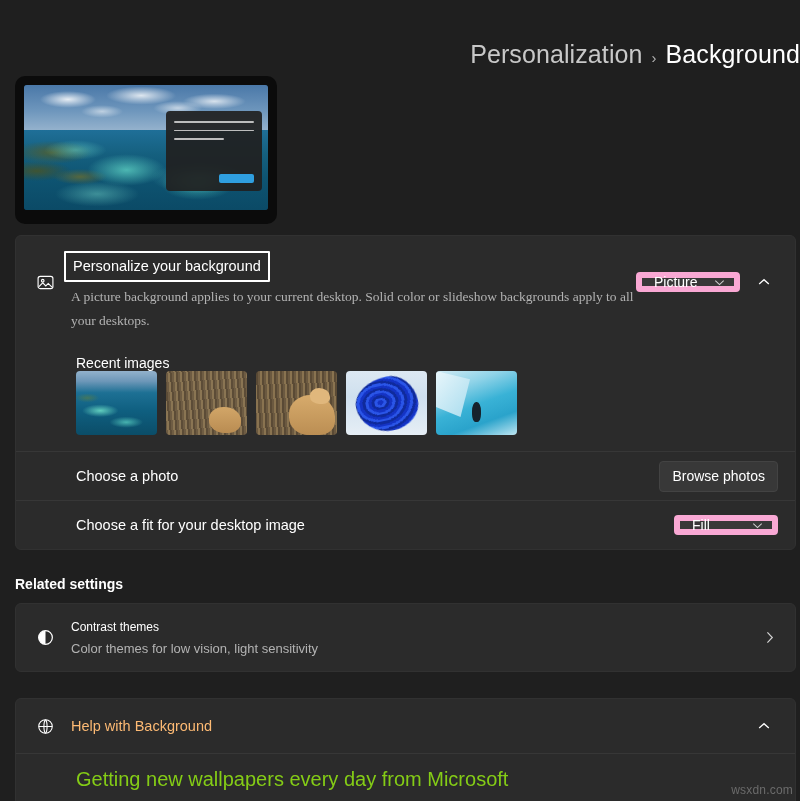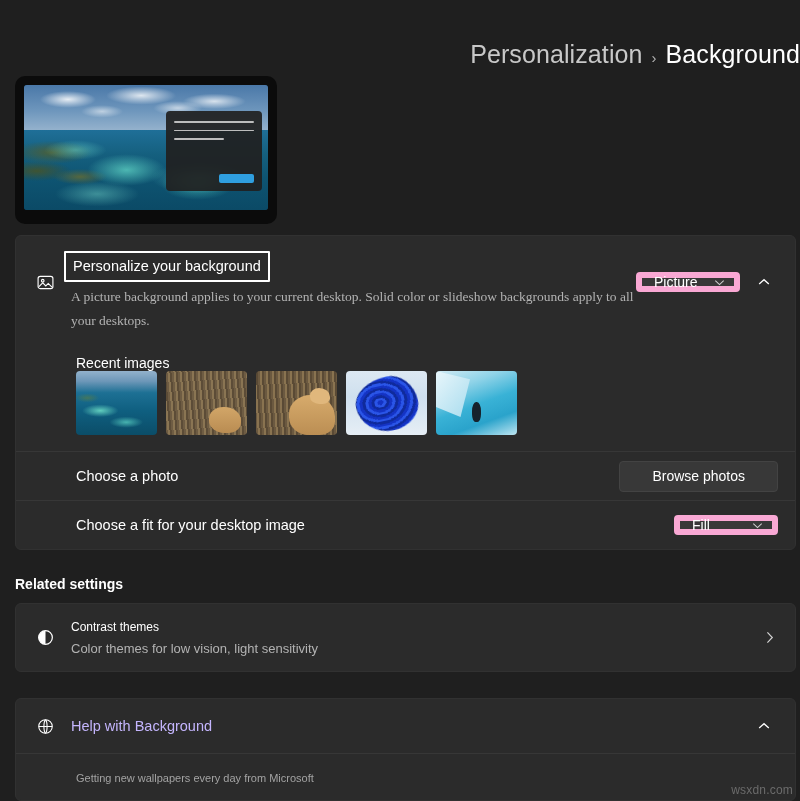--- a/index.html
+++ b/index.html
@@ -209,21 +209,21 @@
     color: #ffffff;
     cursor: pointer;
   }
   .combo .chev { color: #d0d0d0; font-size: 10px; line-height: 1; }
 
   .btn {
     background: #383838;
     border: 1px solid #434343;
     border-radius: 4px;
     height: 31px;
-    padding: 0 32px;
+    padding: 0 12px;
     display: flex;
     align-items: center;
     font-size: 14px;
     color: #ffffff;
     cursor: pointer;
   }
 
   .expander {
     width: 28px; height: 28px;
     display: flex; align-items: center; justify-content: center;
@@ -346,25 +346,25 @@
 
   
   .help-card { margin-top: 26px; }
   .help-head {
     display: flex;
     align-items: center;
     padding: 13px 17px;
     min-height: 52px;
     cursor: pointer;
   }
-  .help-title { font-size: 14.5px; color: #c4b5fd; flex: 1 1 auto; }
+  .help-title { font-size: 14.5px; color: #fdba74; flex: 1 1 auto; }
   .help-body { padding: 14px 17px 14px 60px; }
   .help-link {
-    font-size: 11px;
-    color: #a3a3a3;
+    font-size: 20px;
+    color: #84cc16;
     text-decoration: none;
     cursor: pointer;
   }
 
   
   .watermark {
     position: absolute;
     right: 7px;
     bottom: 4px;
     font-size: 12px;

